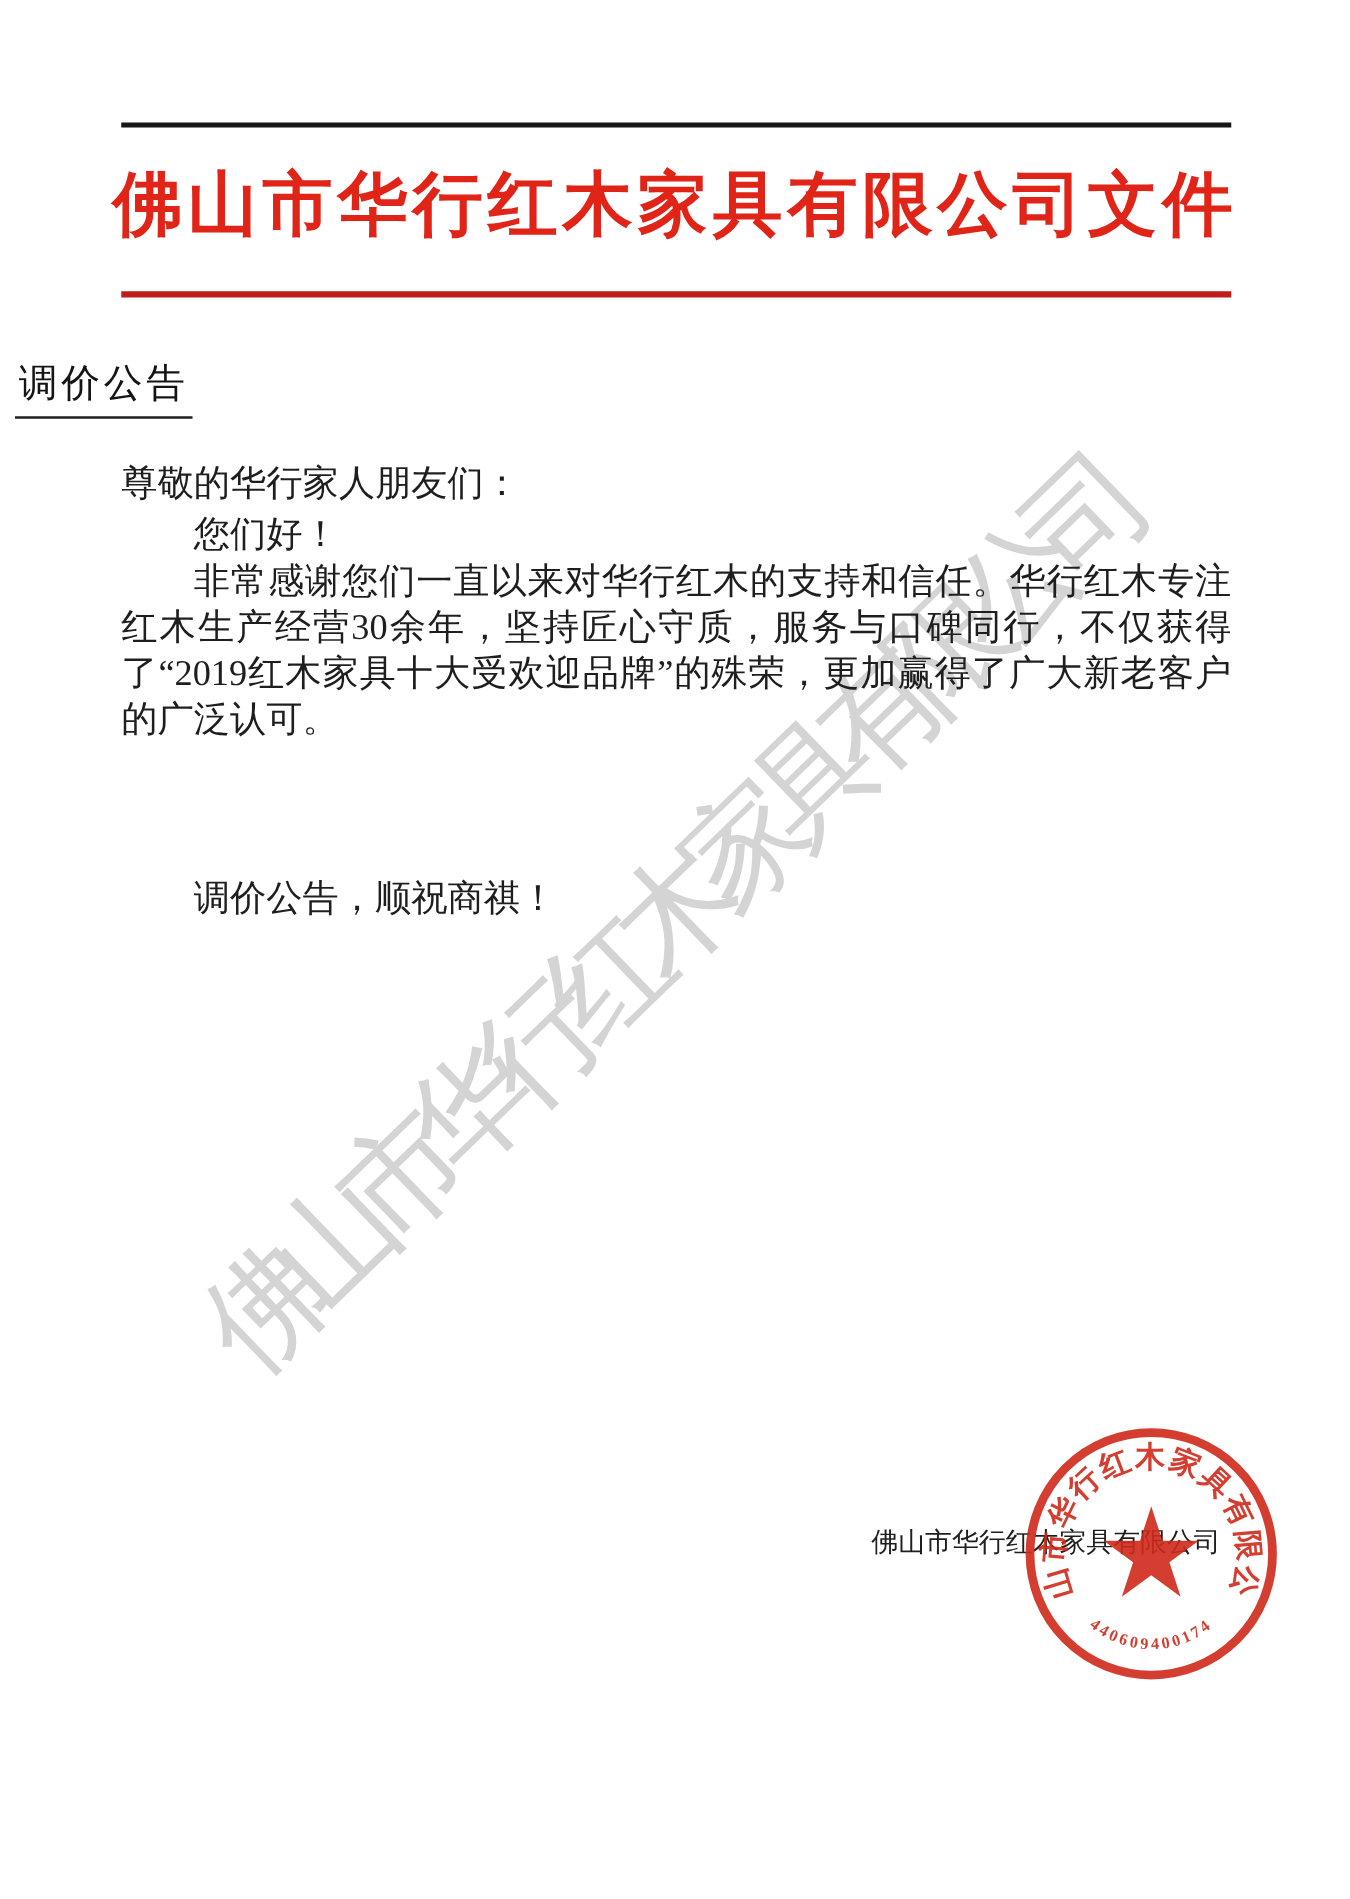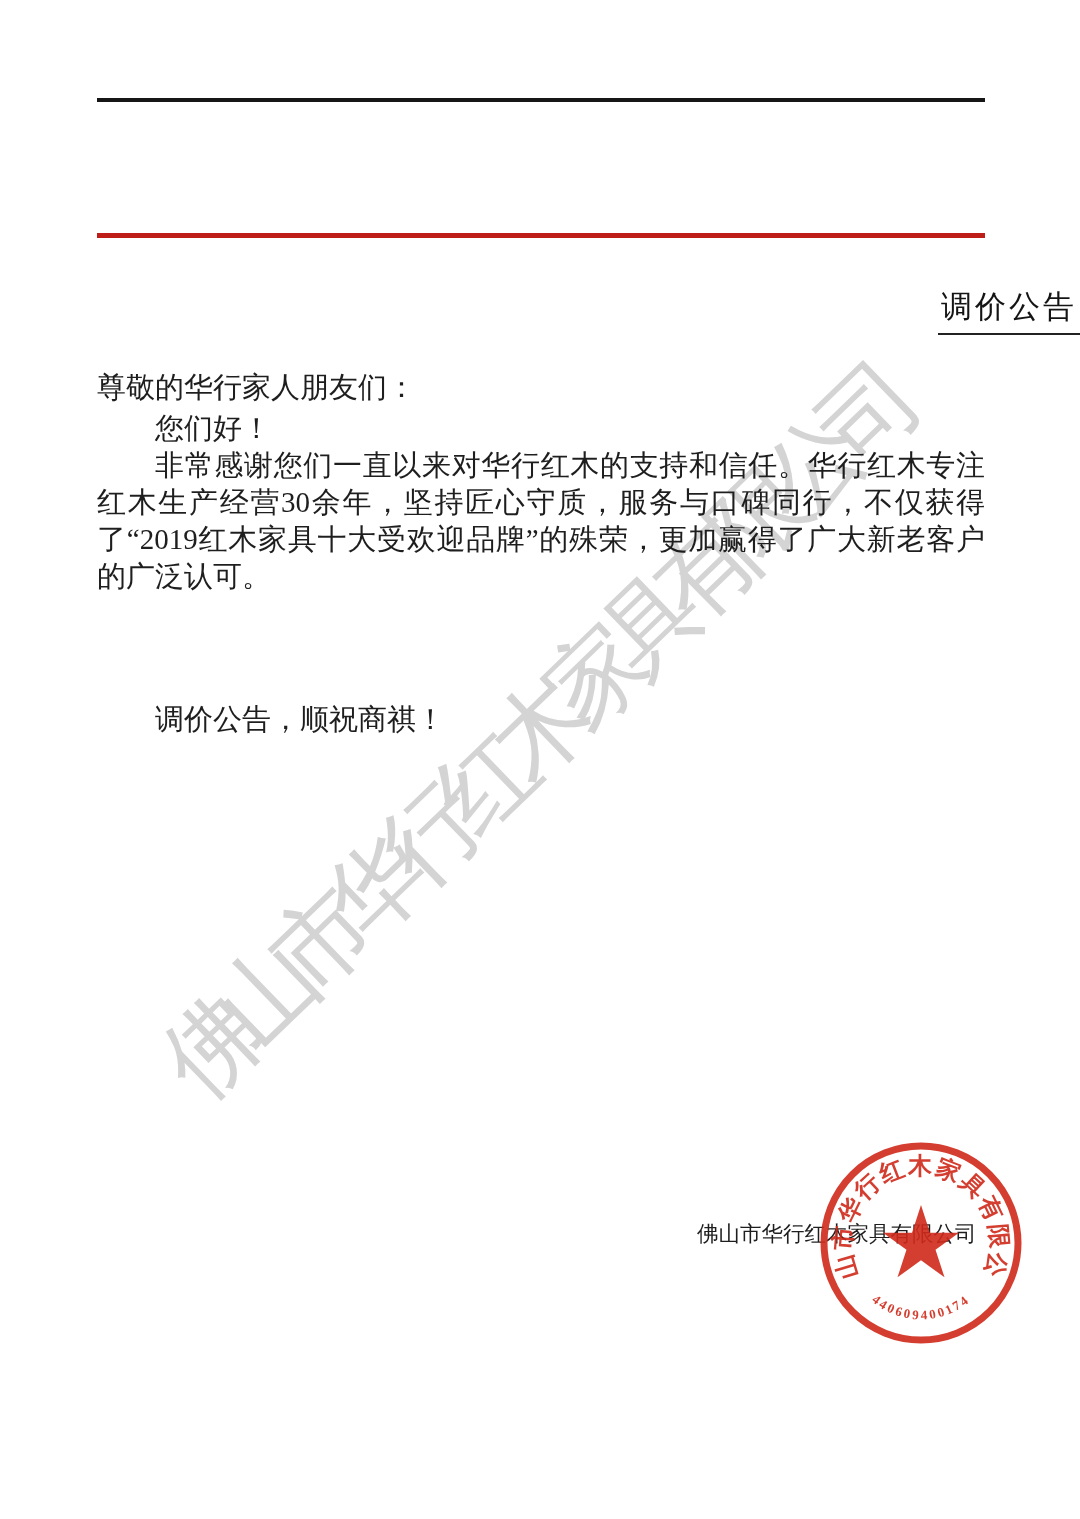--- a/index.html
+++ b/index.html
@@ -38,21 +38,21 @@
     color:var(--header-red,#e02418);
     z-index:1;white-space:nowrap;
   }
   .rule-red{
     position:absolute;left:97px;top:233px;width:888px;height:5px;
     background:var(--rule-red,#bf1d17);z-index:1;
   }
   
   .doc-title-wrap{
     position:absolute;left:12px;right:0;top:286px;
-    text-align:right;z-index:1;
+    text-align:left;z-index:1;
   }
   .doc-title{
     display:inline-block;
     font-size:31px;letter-spacing:3px;
     color:#141414;
     border-bottom:2px solid #222;
     padding:0 3px 5px 3px;
   }
   
   .body-text{
@@ -87,20 +87,21 @@
 </style>
 </head>
 <body>
 
 <div class="page">
 
   <div class="watermark">佛山市华行红木家具有限公司</div>
 
   <div class="rule-black"></div>
 
+  <div class="letterhead">佛山市华行红木家具有限公司文件</div>
 
   <div class="rule-red"></div>
 
   <div class="doc-title-wrap">
     <span class="doc-title">调价公告</span>
   </div>
 
   <div class="body-text">
     <p>尊敬的华行家人朋友们：</p>
     <p class="indent p-greeting">您们好！</p>

